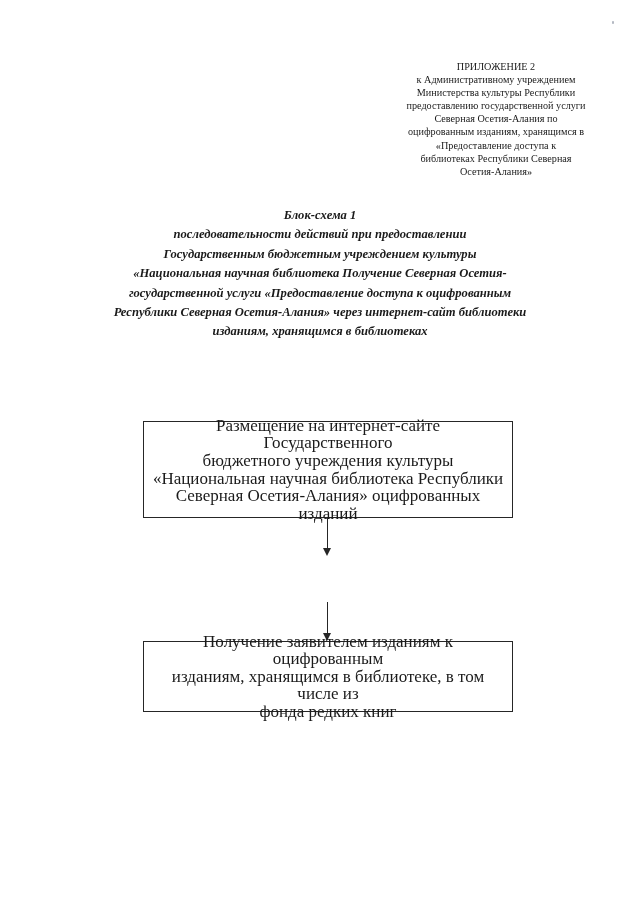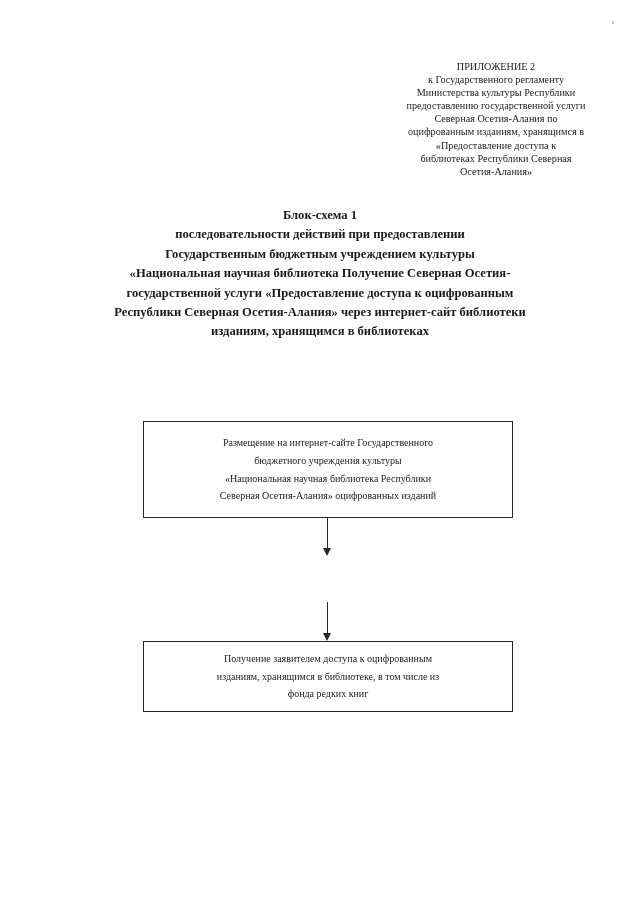--- a/index.html
+++ b/index.html
@@ -51,20 +51,21 @@
   
   .doc-title {
     position: absolute;
     left: 56px;
     top: 206px;
     width: 528px;
     text-align: center;
     font-weight: bold;
     font-size: 12.6px;
     line-height: 19.4px;
+    font-style: italic;
   }
   .doc-title .line {
     white-space: nowrap;
   }
 
   
   .flow {
     position: absolute;
     left: 0;
     top: 0;
@@ -76,21 +77,21 @@
     position: absolute;
     left: 143px;
     width: 370px;
     box-sizing: border-box;
     border: 1.2px solid #262626;
     background: #ffffff;
     display: flex;
     align-items: center;
     justify-content: center;
     text-align: center;
-    font-size: 10px;
+    font-size: 17px;
     line-height: 17.6px;
     padding: 2px 8px;
   }
   .node .txt {
     width: 100%;
   }
   .node .line {
     display: block;
   }
 
@@ -130,21 +131,21 @@
 </style>
 </head>
 <body>
 
 <div class="page">
 
   <div class="scan-speck"></div>
 
   <div class="appendix-block">
     <div class="line">ПРИЛОЖЕНИЕ 2</div>
-    <div class="line">к Государственного регламенту</div>
+    <div class="line">к Административному учреждением</div>
     <div class="line">Министерства культуры Республики</div>
     <div class="line">предоставлению государственной услуги</div>
     <div class="line">Северная Осетия-Алания по</div>
     <div class="line">оцифрованным изданиям, хранящимся в</div>
     <div class="line">«Предоставление доступа к</div>
     <div class="line">библиотеках Республики Северная</div>
     <div class="line">Осетия-Алания»</div>
   </div>
 
   <div class="doc-title">
@@ -174,20 +175,20 @@
     </div>
 
 
     <div class="connector connector-2">
       <div class="stem"></div>
       <div class="head"></div>
     </div>
 
     <div class="node node-3">
       <div class="txt">
-        <span class="line">Получение заявителем доступа к оцифрованным</span>
+        <span class="line">Получение заявителем изданиям к оцифрованным</span>
         <span class="line">изданиям, хранящимся в библиотеке, в том числе из</span>
         <span class="line">фонда редких книг</span>
       </div>
     </div>
 
   </div>
 </div>
 
 </body></html>

